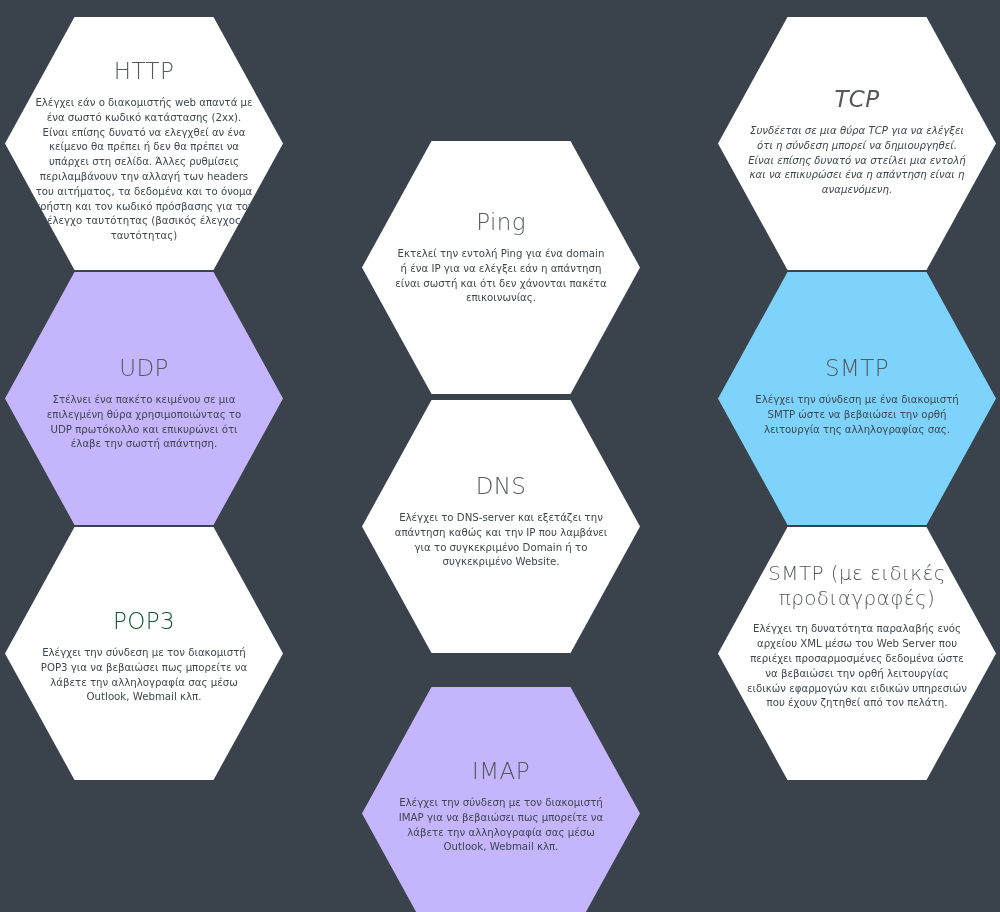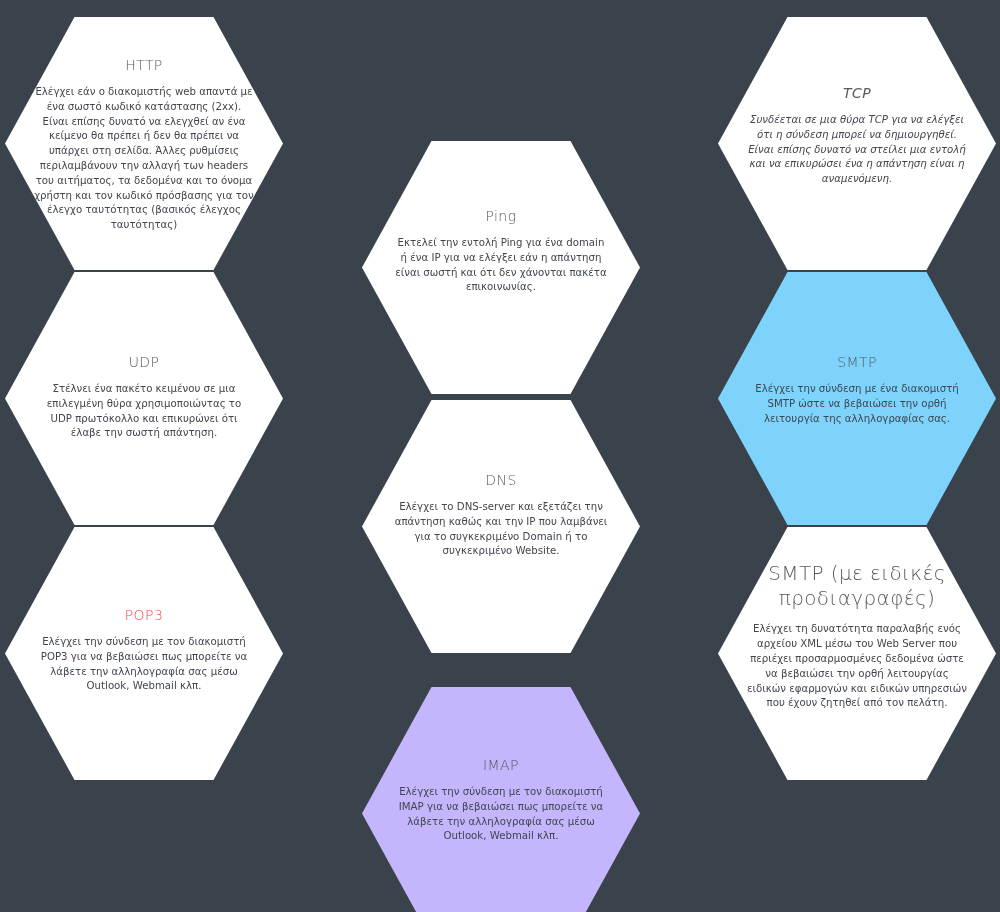--- a/index.html
+++ b/index.html
@@ -34,21 +34,21 @@
     text-align: center;
   }
   .hex-inner {
     width: 212px;
     display: flex;
     flex-direction: column;
     align-items: center;
     justify-content: flex-start;
   }
   .hex-title {
-    font-size: 14px;
+    font-size: 23px;
     font-weight: 300;
     color: #55595e;
     letter-spacing: 0.4px;
     line-height: 1.22;
     margin: 0 0 11px 0;
     white-space: pre-line;
   }
   .hex-title.two-line {
     font-size: 20px;
     line-height: 1.26;
@@ -97,30 +97,30 @@
 
 <div id="stage" style="background: rgb(58, 66, 76);">
 
   <div class="hex col-a a1" style="background: rgb(255, 255, 255);">
     <div class="hex-inner">
       <div class="hex-title" style="color: rgb(85, 89, 94);">HTTP</div>
       <div class="hex-body" style="color: rgb(63, 70, 78);">Ελέγχει εάν ο διακομιστής web απαντά με ένα σωστό κωδικό κατάστασης (2xx). Είναι επίσης δυνατό να ελεγχθεί αν ένα κείμενο θα πρέπει ή δεν θα πρέπει να υπάρχει στη σελίδα. Άλλες ρυθμίσεις περιλαμβάνουν την αλλαγή των headers του αιτήματος, τα δεδομένα και το όνομα χρήστη και τον κωδικό πρόσβασης για τον έλεγχο ταυτότητας (βασικός έλεγχος ταυτότητας)</div>
     </div>
   </div>
 
-  <div class="hex col-a a2" style="background: #ffffff;">
+  <div class="hex col-a a2" style="background: #c4b5fd;">
     <div class="hex-inner">
       <div class="hex-title" style="color: rgb(85, 89, 94);">UDP</div>
       <div class="hex-body" style="color: rgb(63, 70, 78);">Στέλνει ένα πακέτο κειμένου σε μια επιλεγμένη θύρα χρησιμοποιώντας το UDP πρωτόκολλο και επικυρώνει ότι έλαβε την σωστή απάντηση.</div>
     </div>
   </div>
 
   <div class="hex col-a a3" style="background: rgb(255, 255, 255);">
     <div class="hex-inner">
-      <div class="hex-title" style="color: #ef4444;">POP3</div>
+      <div class="hex-title" style="color: #14532d;">POP3</div>
       <div class="hex-body" style="color: rgb(63, 70, 78);">Ελέγχει την σύνδεση με τον διακομιστή POP3 για να βεβαιώσει πως μπορείτε να λάβετε την αλληλογραφία σας μέσω Outlook, Webmail κλπ.</div>
     </div>
   </div>
 
   <div class="hex col-b b1" style="background: rgb(255, 255, 255);">
     <div class="hex-inner">
       <div class="hex-title" style="color: rgb(85, 89, 94);">Ping</div>
       <div class="hex-body" style="color: rgb(63, 70, 78);">Εκτελεί την εντολή Ping για ένα domain ή ένα IP για να ελέγξει εάν η απάντηση είναι σωστή και ότι δεν χάνονται πακέτα επικοινωνίας.</div>
     </div>
   </div>

